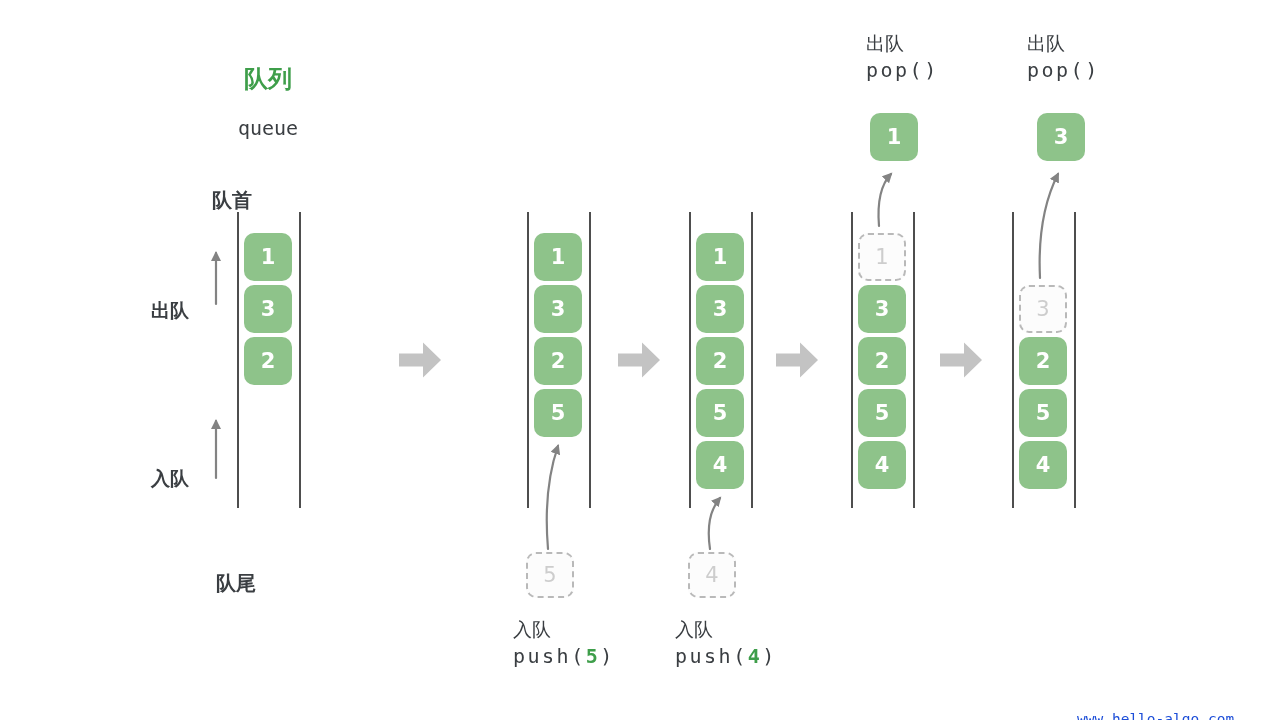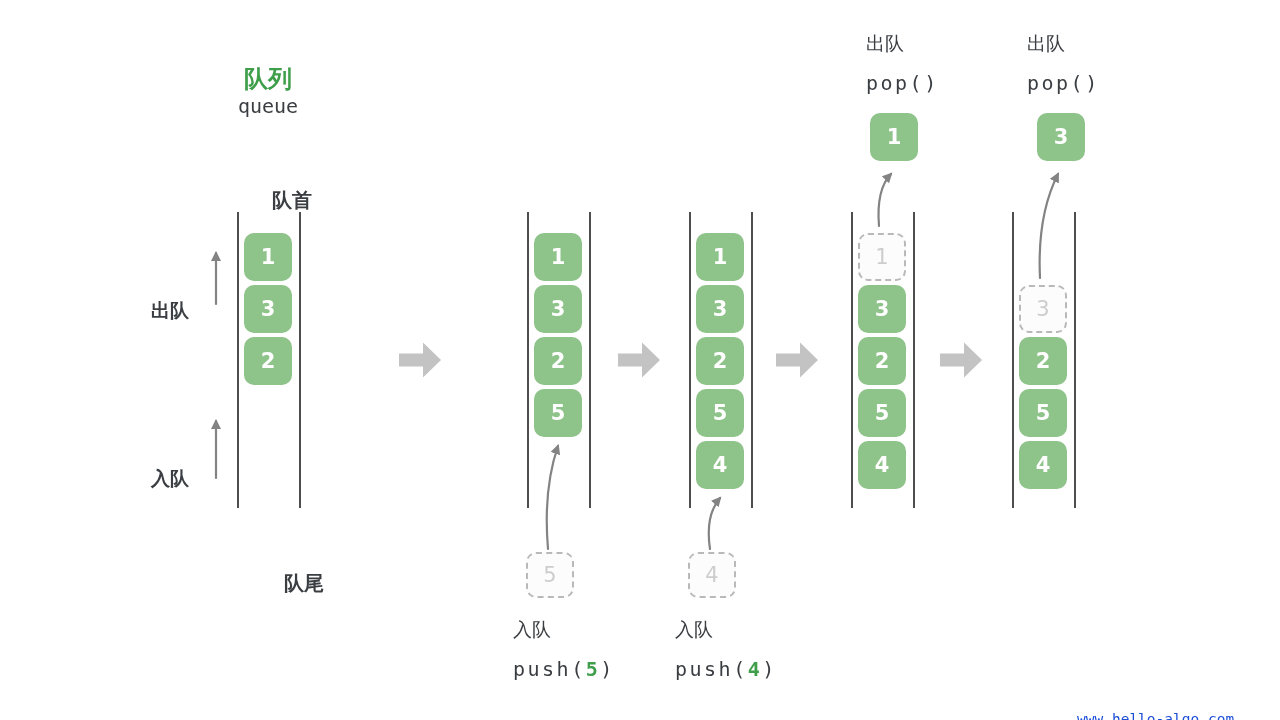--- a/index.html
+++ b/index.html
@@ -4,53 +4,53 @@
 <style>
   html,body{margin:0;padding:0;background:#ffffff;}
   #canvas{
     position:relative;width:1280px;height:720px;background:#ffffff;overflow:hidden;
     font-family:"DejaVu Sans","Liberation Sans",sans-serif;
   }
   .abs{position:absolute;margin-top:33px;}
   .title-zh{font-size:24px;font-weight:bold;text-align:center;}
   .title-en{font-size:20px;text-align:center;font-family:"DejaVu Sans Mono","Liberation Mono",monospace;}
   .side-label{font-size:19px;font-weight:bold;}
-  .endpoint-label{font-size:20px;font-weight:bold;text-align:right;}
+  .endpoint-label{font-size:20px;font-weight:bold;text-align:left;}
   .vline{position:absolute;width:2px;}
   .cell{
     position:absolute;width:48px;height:48px;border-radius:10px;
     color:#ffffff;font-weight:bold;font-size:21px;line-height:48px;text-align:center;
     box-sizing:border-box;
   }
   .cell.dashed{
     background:#FCFCFC !important;border:2px dashed #B9B9B9;
     font-weight:normal;line-height:44px;
   }
   .op-block{position:absolute;font-size:19px;line-height:26px;}
   .op-code{
     font-family:"DejaVu Sans Mono","Liberation Mono",monospace;
-    font-size:20px;letter-spacing:2.5px;margin-top:14px;line-height:26px;
+    font-size:20px;letter-spacing:2.5px;margin-top:1px;line-height:26px;
   }
   .op-code .seg-green{font-weight:bold;}
   #arrow-layer{position:absolute;left:0;top:0;pointer-events:none;}
   .watermark{
     font-family:"DejaVu Sans Mono","Liberation Mono",monospace;
     font-size:14.5px;
   }
 </style>
 </head>
 <body>
 
 <div id="canvas">
 
   <div class="abs title-zh" style="left: 198px; top: 30px; width: 140px; color: rgb(62, 158, 74);">队列</div>
-  <div class="abs title-en" style="left: 198px; top: 61px; width: 140px; color: rgb(58, 62, 66);">queue</div>
+  <div class="abs title-en" style="left: 198px; top: 83px; width: 140px; color: rgb(58, 62, 66);">queue</div>
 
   <div class="abs endpoint-label" style="left: 212px; top: 154px; width: 100px; color: rgb(58, 62, 66);">队首</div>
-  <div class="abs endpoint-label" style="left: 224px; top: 537px; width: 100px; color: rgb(58, 62, 66);">队尾</div>
+  <div class="abs endpoint-label" style="left: 216px; top: 537px; width: 100px; color: rgb(58, 62, 66);">队尾</div>
 
   <div class="abs side-label" style="left: 151px; top: 265px; color: rgb(58, 62, 66);">出队</div>
   <div class="abs side-label" style="left: 151px; top: 433px; color: rgb(58, 62, 66);">入队</div>
 
   <div id="diagram-layer">
       <div class="vline" style="left: 237px; top: 212px; height: 296px; background: rgb(78, 78, 78);"></div>
       <div class="vline" style="left: 299px; top: 212px; height: 296px; background: rgb(78, 78, 78);"></div>
       <div class="cell" style="left: 244px; top: 233px; background: rgb(142, 195, 138);">1</div>
       <div class="cell" style="left: 244px; top: 285px; background: rgb(142, 195, 138);">3</div>
       <div class="cell" style="left: 244px; top: 337px; background: rgb(142, 195, 138);">2</div>

